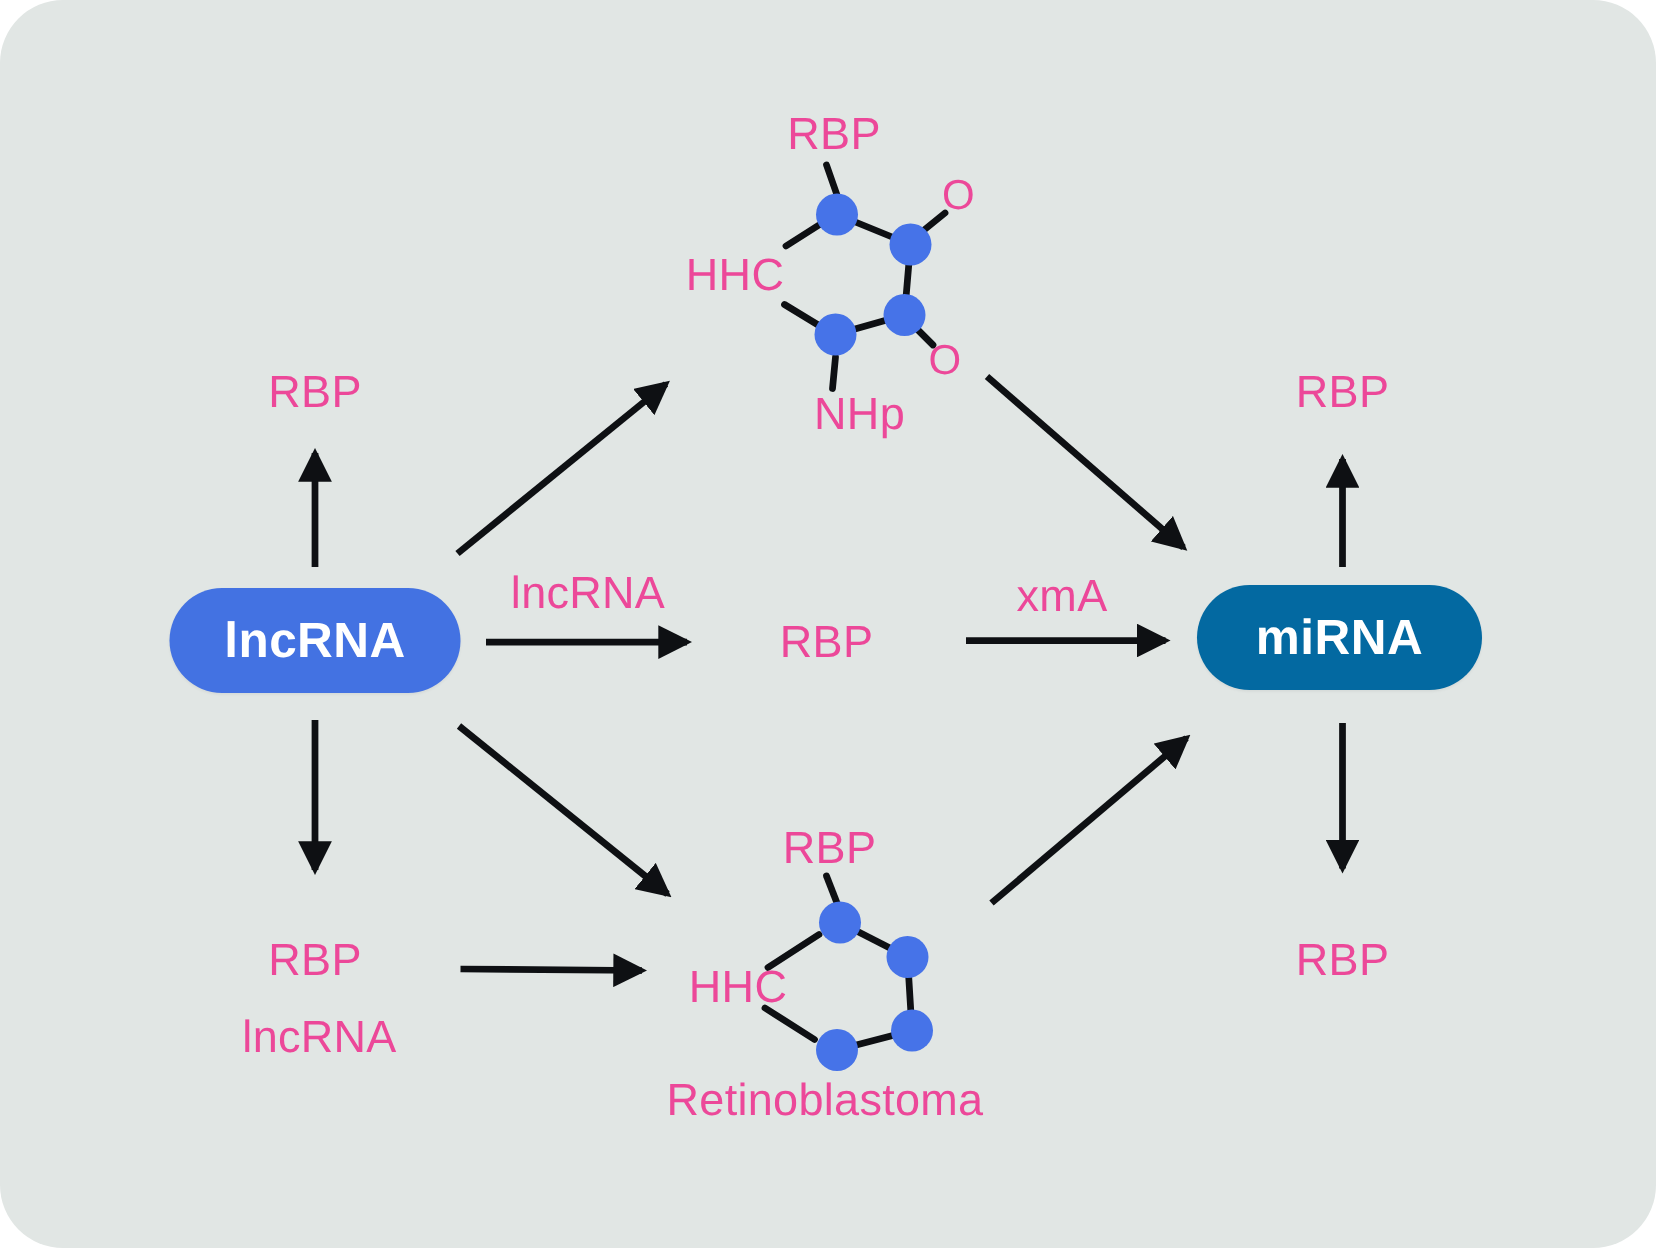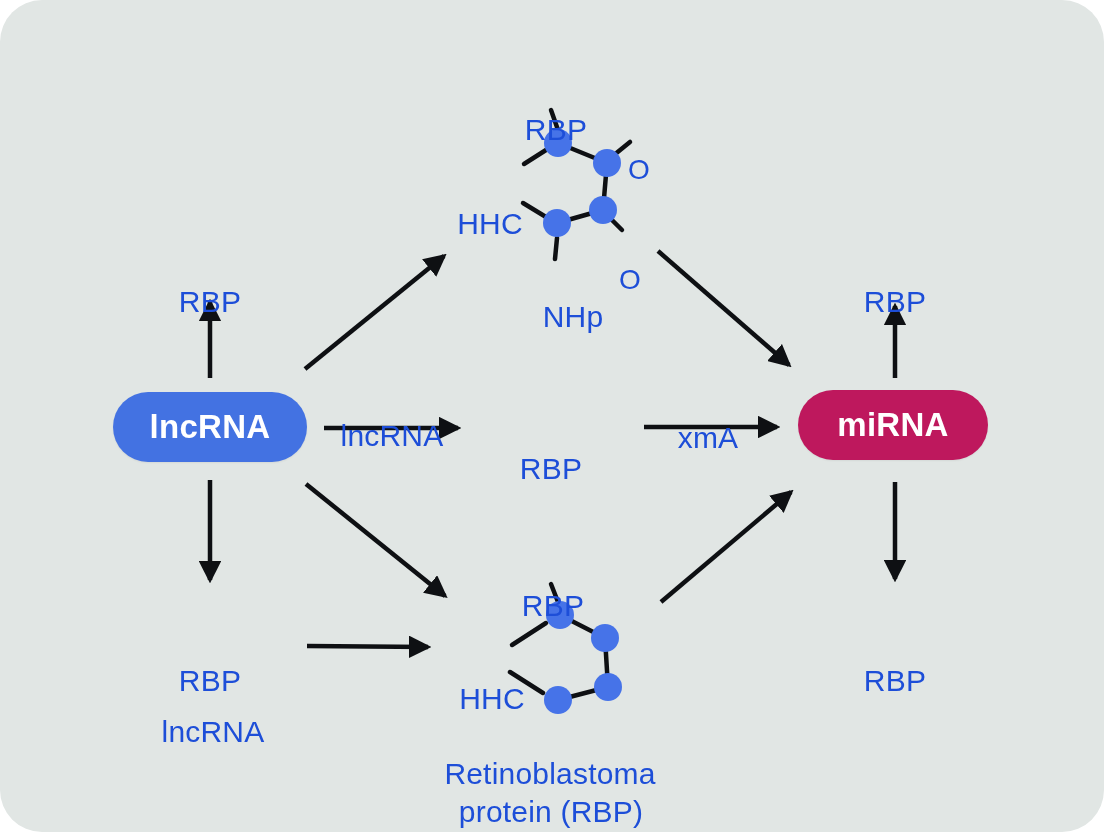--- a/index.html
+++ b/index.html
@@ -14,38 +14,37 @@
     position:absolute;inset:0;
     background:#e1e6e4;
     border-radius:42px;
   }
   #diagram-svg{position:absolute;left:0;top:0;}
   .lbl{
     position:absolute;
     transform:translate(-50%,-50%);
     font-size:30px;
     font-weight:500;
-    color:#1d4ed8;
+    color:#ec4899;
     white-space:nowrap;
     letter-spacing:0.2px;
-    margin-top:40px;
   }
   .lbl.small{font-size:28px;}
   .pill{
     position:absolute;
     display:flex;align-items:center;justify-content:center;
     border-radius:999px;
     color:#ffffff;
     font-size:33px;
     font-weight:600;
     letter-spacing:0.3px;
     box-shadow:0 1px 2px rgba(0,0,0,0.06);
   }
   #pill-lncrna{left:113px;top:392px;width:194px;height:70px;background:#4372e2;}
-  #pill-mirna{left:798px;top:390px;width:190px;height:70px;background:#be185d;}
+  #pill-mirna{left:798px;top:390px;width:190px;height:70px;background:#0369a1;}
   .edge{stroke:#0e1013;stroke-width:4.5;stroke-linecap:round;fill:none;}
   .arrow{stroke:#0e1013;stroke-width:4.5;stroke-linecap:butt;fill:none;}
   .node{fill:#4673e8;}
 </style>
 </head>
 <body>
 
 <div id="stage">
   <div id="panel"></div>
 
@@ -114,14 +113,13 @@
 
   <div class="lbl" style="left:556px;top:90px;">RBP</div>
   <div class="lbl" style="left:490px;top:184px;">HHC</div>
   <div class="lbl" style="left:573px;top:277px;">NHp</div>
   <div class="lbl small" style="left:639px;top:130px;">O</div>
   <div class="lbl small" style="left:630px;top:240px;">O</div>
 
   <div class="lbl" style="left:553px;top:566px;">RBP</div>
   <div class="lbl" style="left:492px;top:659px;">HHC</div>
   <div class="lbl" style="left:550px;top:734px;text-align:right;">Retinoblastoma</div>
-  <div class="lbl" style="left:551px;top:772px;">protein (RBP)</div>
 </div>
 
 </body></html>

